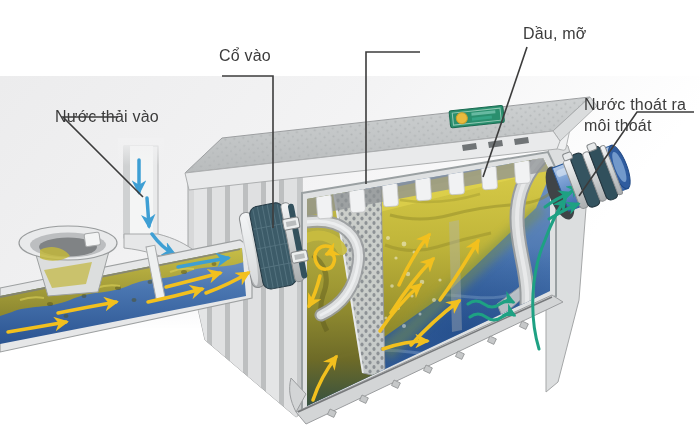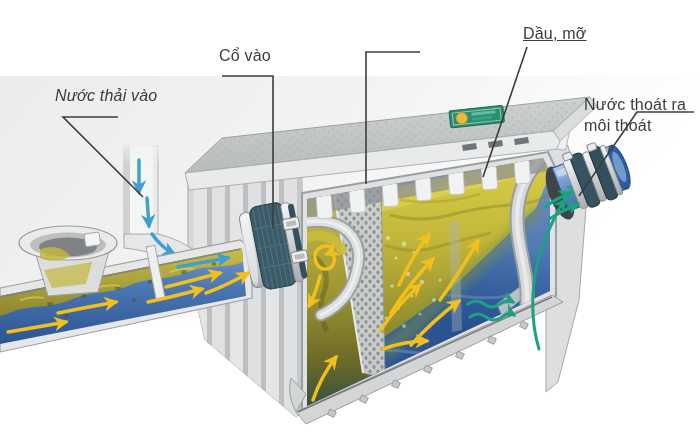--- a/index.html
+++ b/index.html
@@ -359,20 +359,20 @@
 
   <g>
     <polyline class="leader" points="118,117 63,117 143,197"></polyline>
     <polyline class="leader" points="222,76 273,76 273,228"></polyline>
     <polyline class="leader" points="420,52 366,52 366,184"></polyline>
     <polyline class="leader" points="527,47 483,177"></polyline>
     <polyline class="leader" points="694,112 637,112 579,196"></polyline>
   </g>
 </svg>
 
-  <div class="diagram-label" style="left:55px;top:85px;font-style:italic;">Nước thải vào</div>
+  <div class="diagram-label" style="left:55px;top:106px;">Nước thải vào</div>
   <div class="diagram-label" style="left:219px;top:45px;text-align:right;">Cổ vào</div>
-  <div class="diagram-label" style="left:523px;top:23px;text-decoration:underline;">Dầu, mỡ</div>
+  <div class="diagram-label" style="left:523px;top:23px;">Dầu, mỡ</div>
   <div class="diagram-label" style="left:584px;top:64px;margin-top:30px;">
     <div>Nước thoát ra</div>
     <div>môi thoát</div>
   </div>
 </div>
 
 </body></html>

